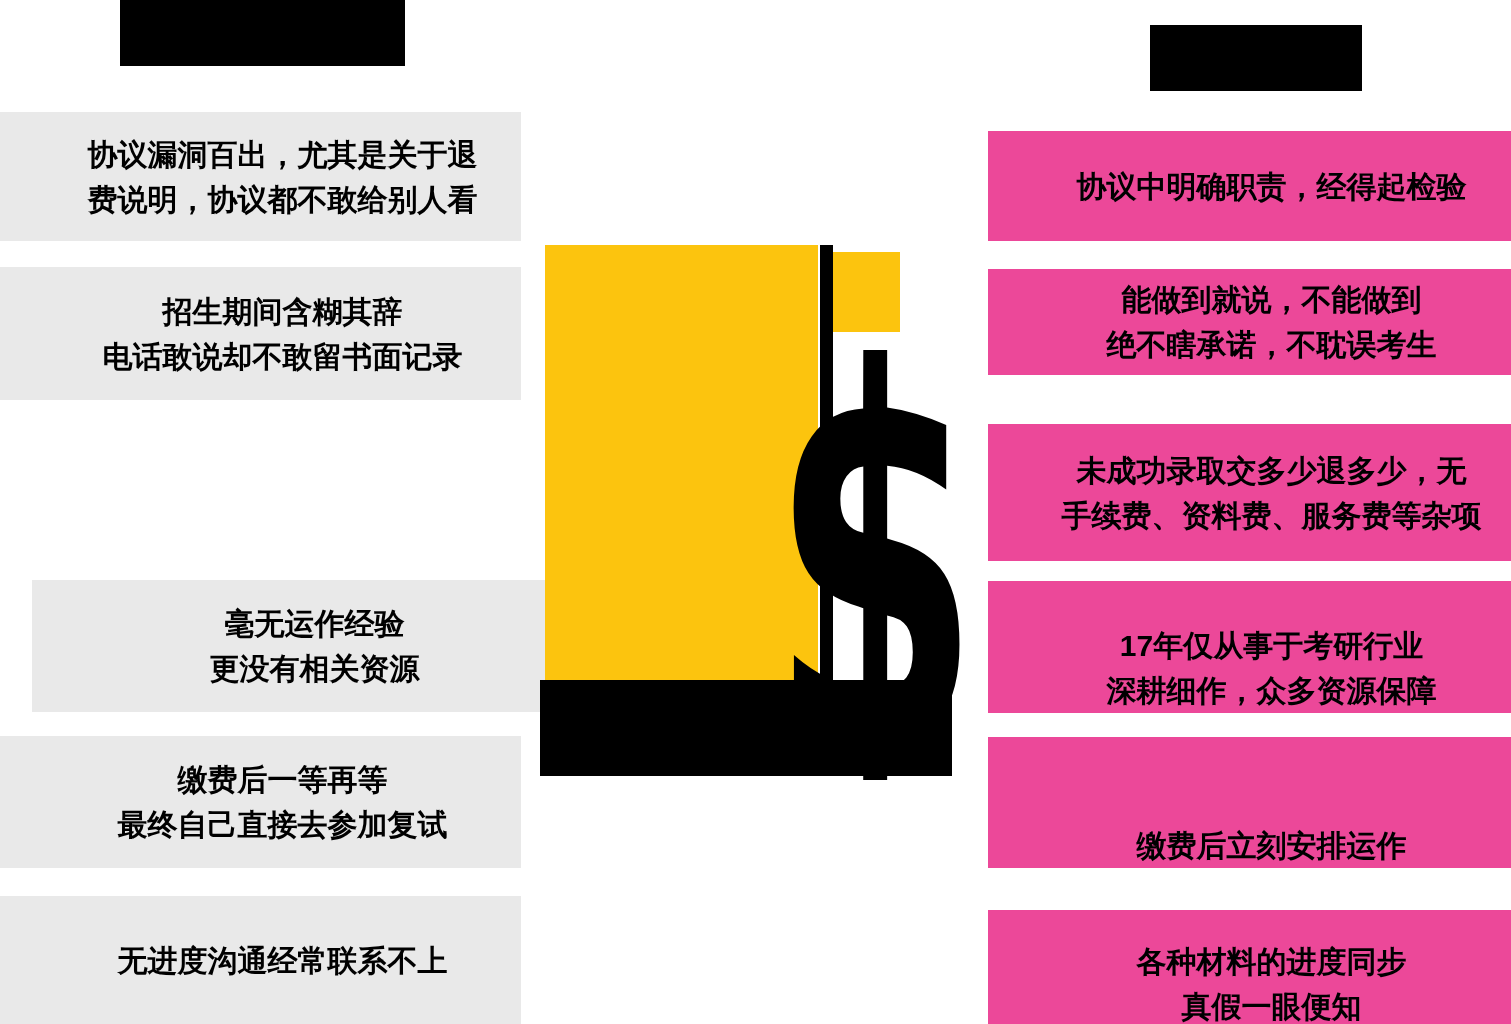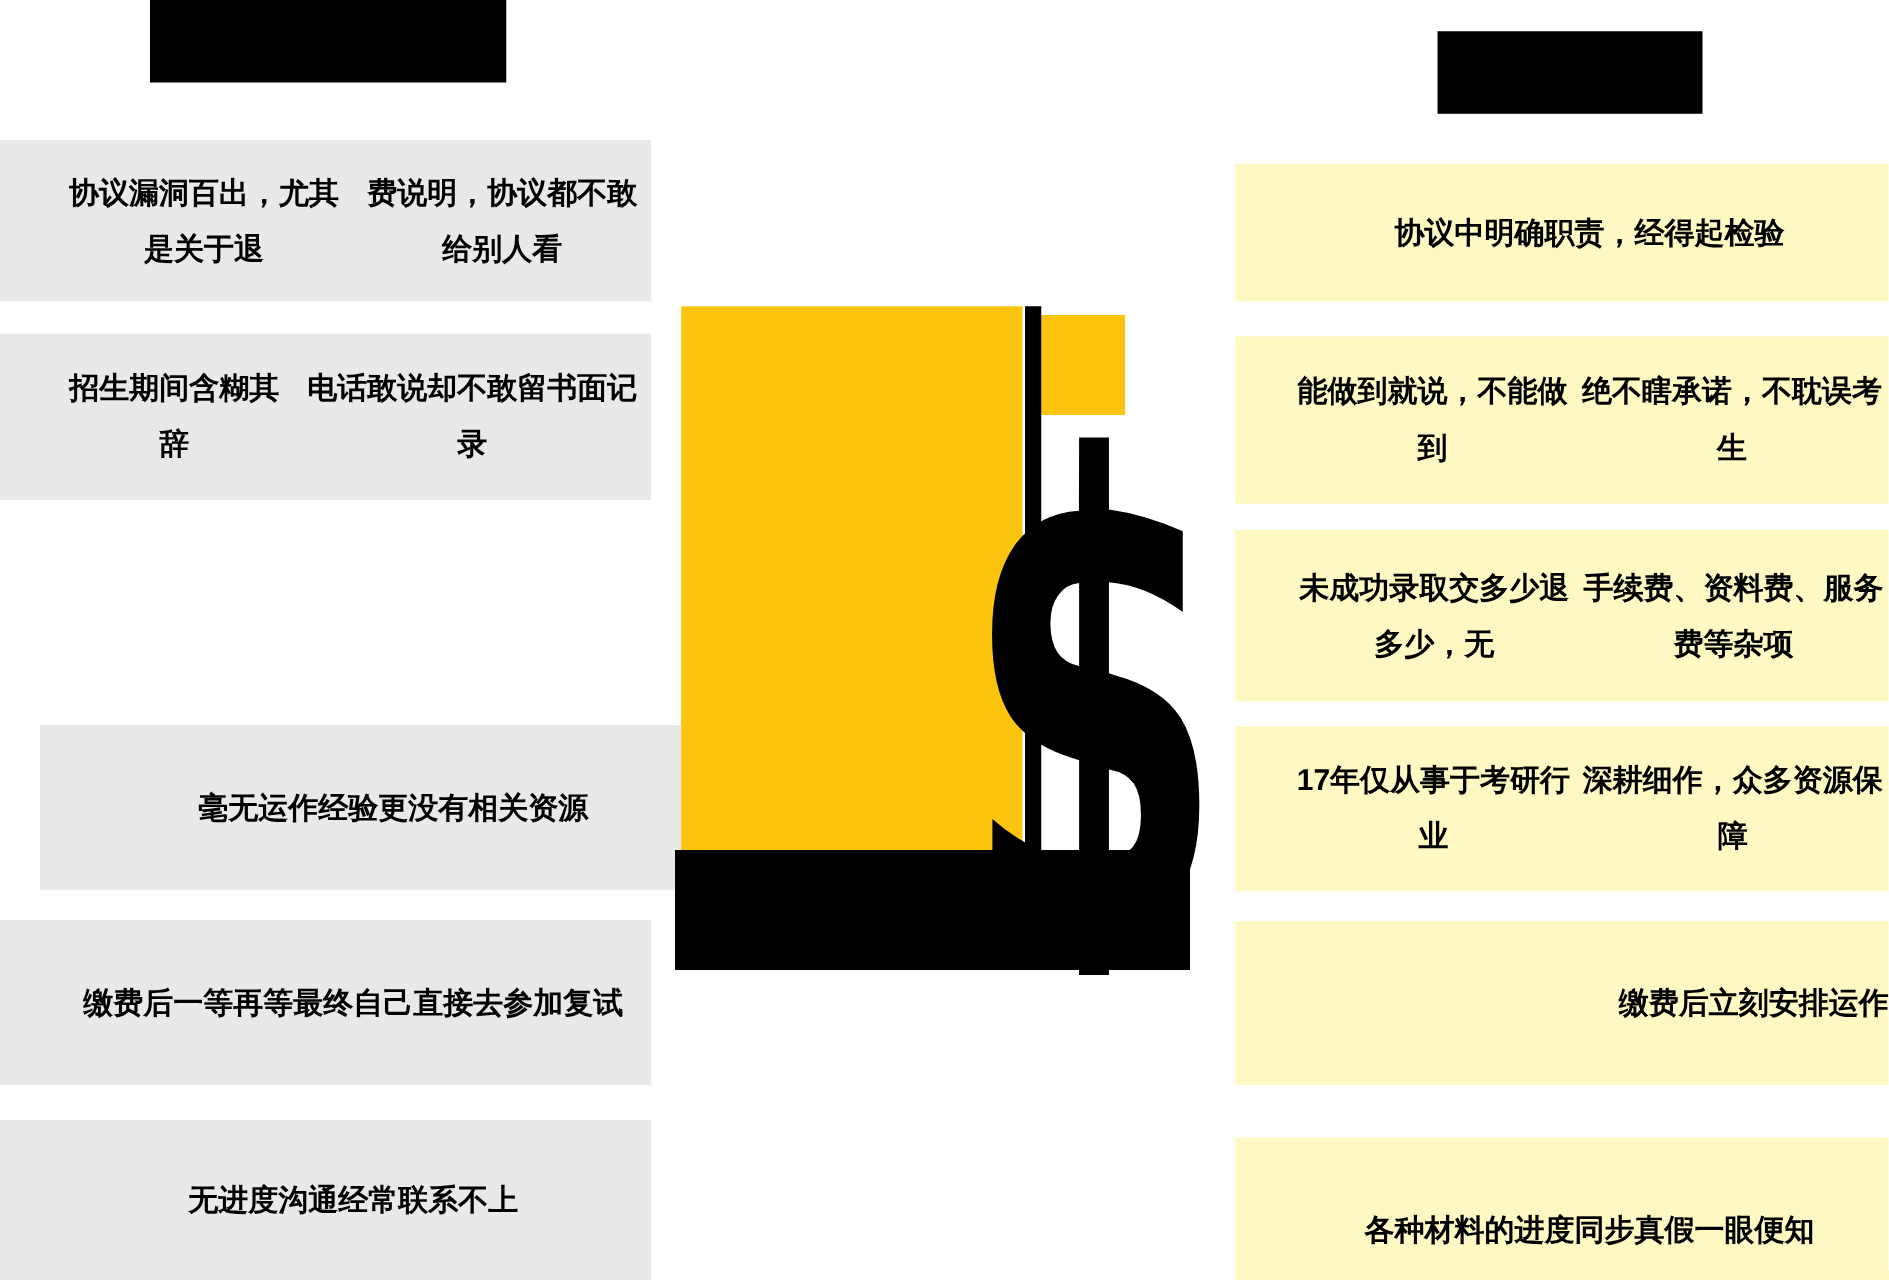--- a/index.html
+++ b/index.html
@@ -16,42 +16,42 @@
 
   
   .hdr { position: absolute; background: #000000; }
   .hdr-left  { left: 120px;  top: 0;    width: 285px; height: 66px; }
   .hdr-right { left: 1150px; top: 25px; width: 212px; height: 66px; }
 
   
   .box {
     position: absolute;
     display: flex;
-    flex-direction: row;
+    flex-direction: column;
     justify-content: center;
     align-items: center;
     text-align: center;
-    font-size: 24px;
+    font-size: 30px;
     font-weight: 700;
     line-height: 45px;
     color: #000000;
     padding-left: 44px;
   }
   .box.gray { left: 0;     width: 521px; background: #e9e9e9; }
-  .box.gold { left: 988px; width: 523px; background: #fef9c3; }
+  .box.gold { left: 988px; width: 523px; background: #ec4899; }
 
   .l1 { top: 112px; height: 129px; }
   .l2 { top: 267px; height: 133px; font-family: Liberation Serif, serif; }
   .l3 { top: 424px; height: 133px; }
   .l4 { top: 580px; height: 132px; margin-left: 32px; }
   .l5 { top: 736px; height: 132px; }
   .l6 { top: 896px; height: 128px; }
 
   .r1 { top: 131px; height: 110px; }
-  .r2 { top: 269px; height: 134px; }
+  .r2 { top: 269px; height: 106px; }
   .r3 { top: 424px; height: 137px; }
   .r4 { top: 581px; height: 132px; justify-content: flex-end; }
   .r5 { top: 737px; height: 131px; justify-content: flex-end; }
   .r6 { top: 910px; height: 148px; }
 
   .line { display: block; }
 
   
   .center-graphic {
     position: absolute;

